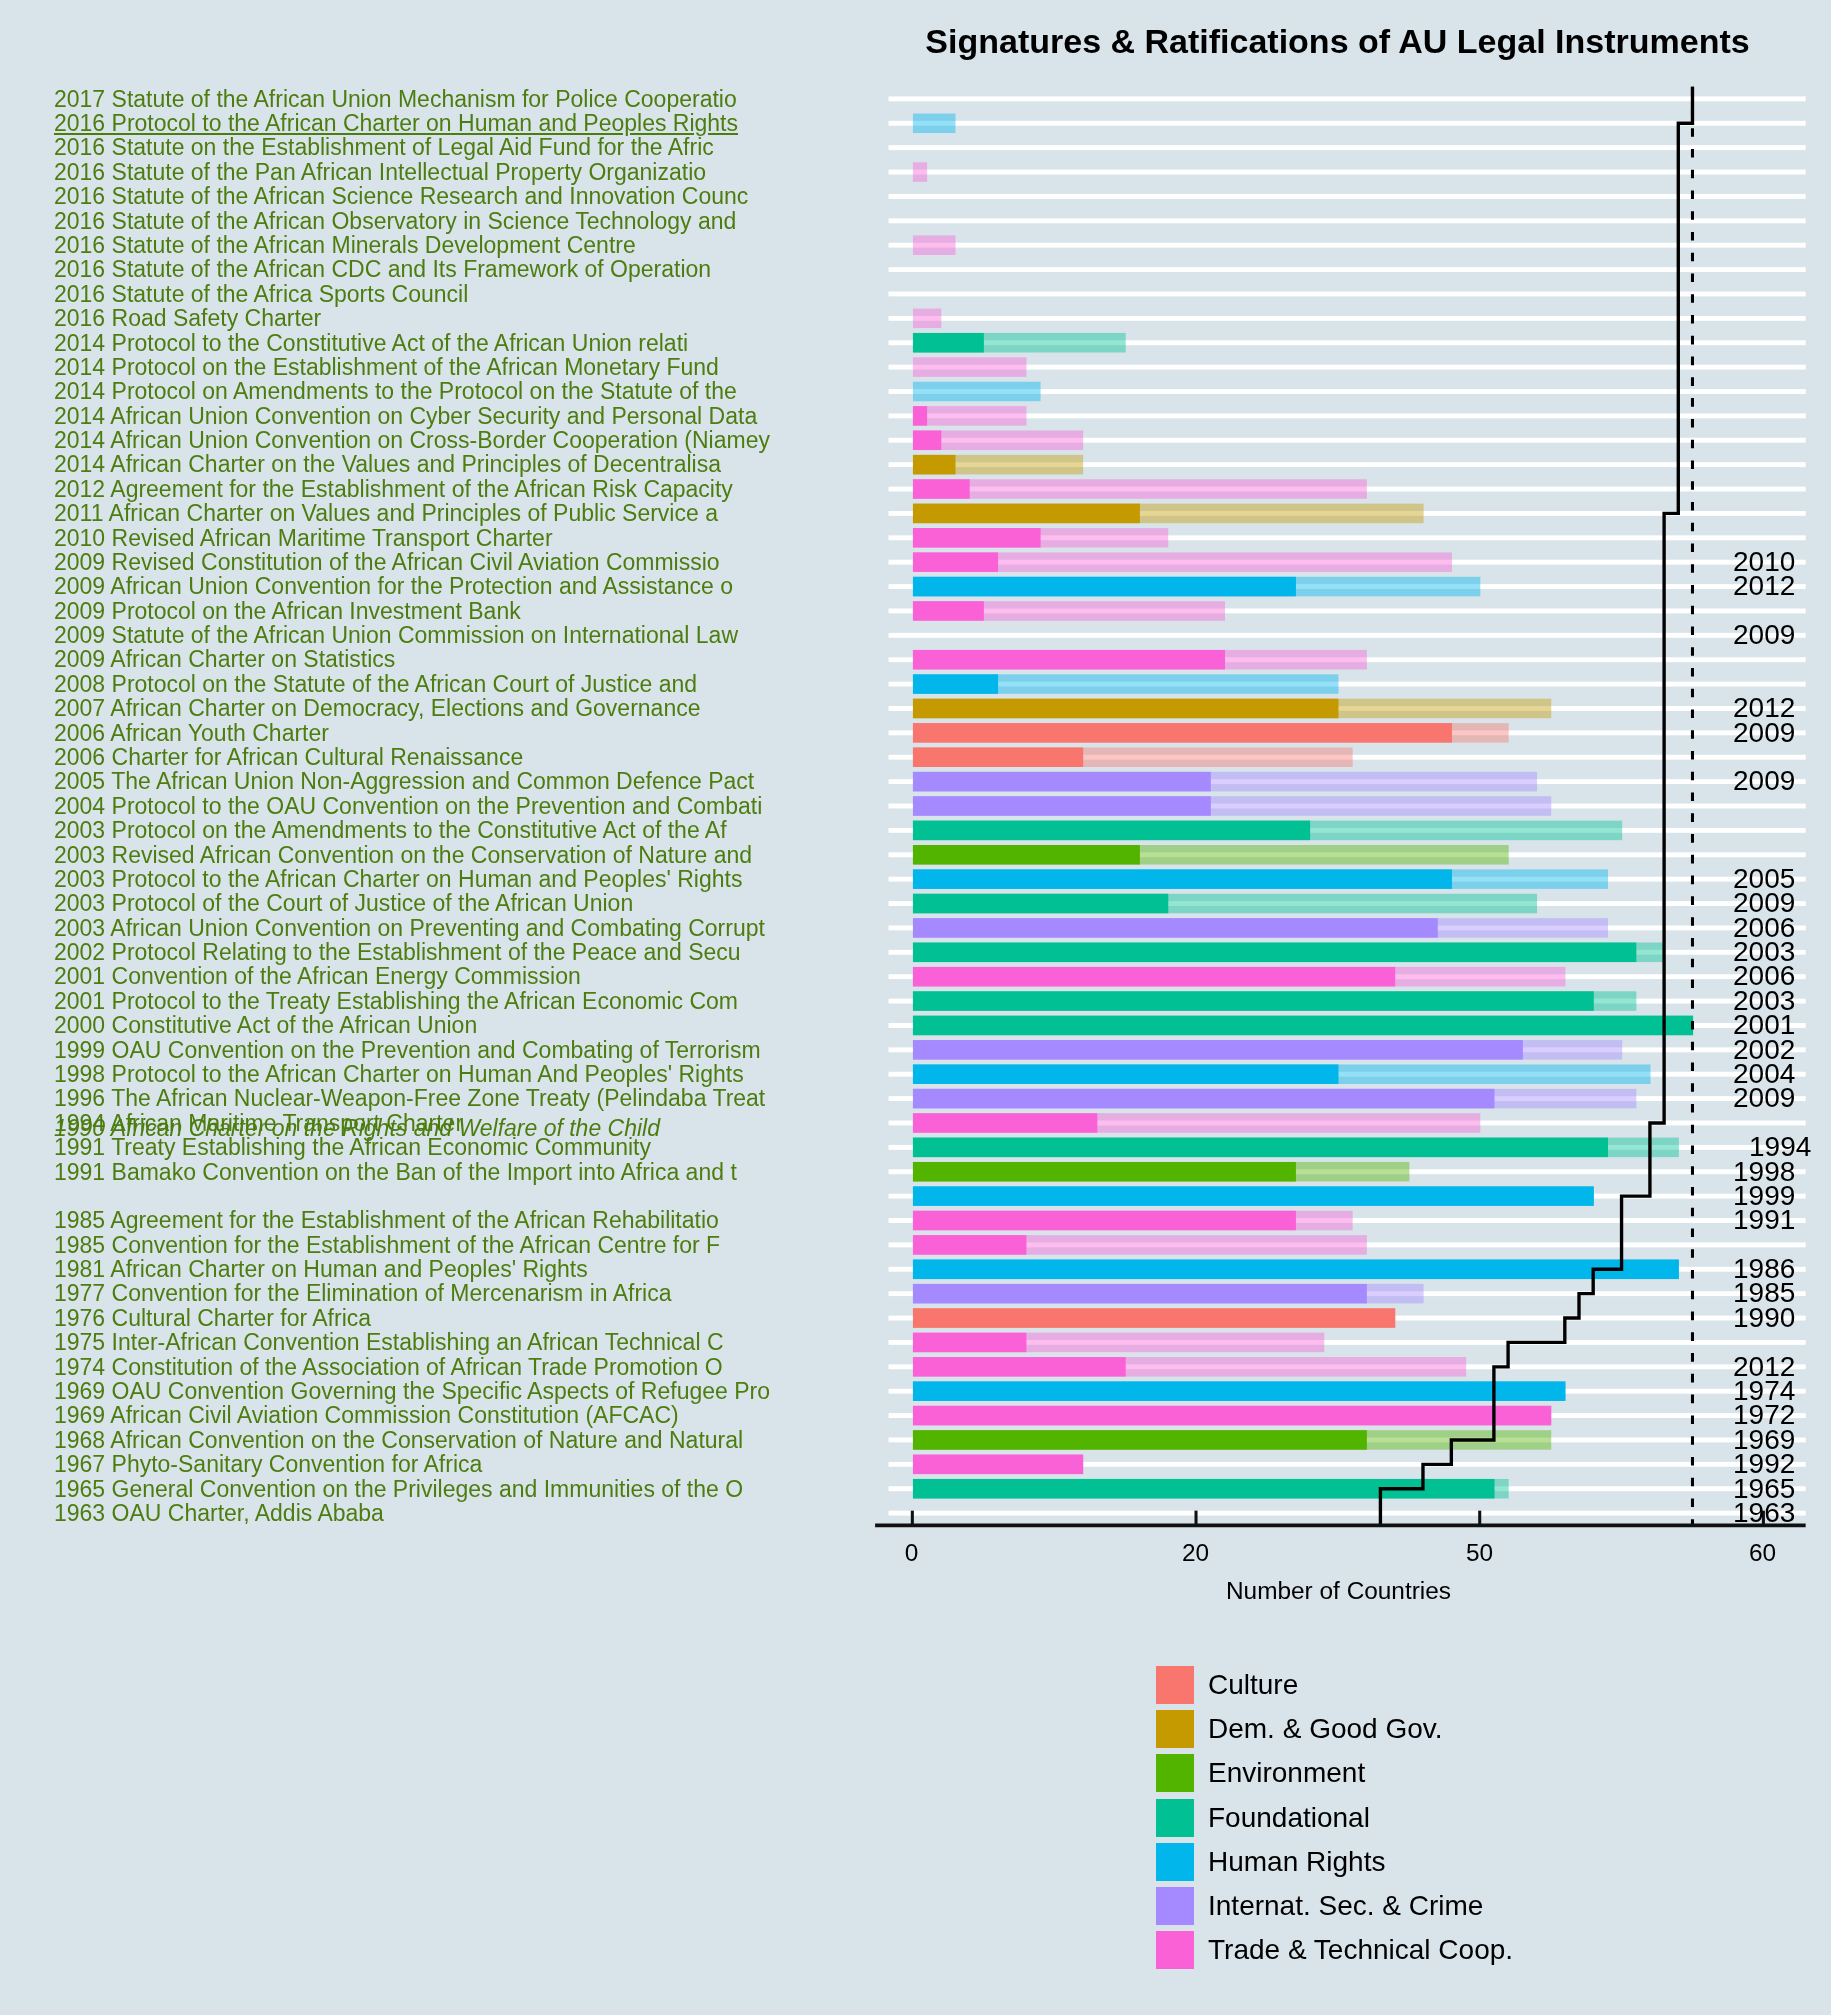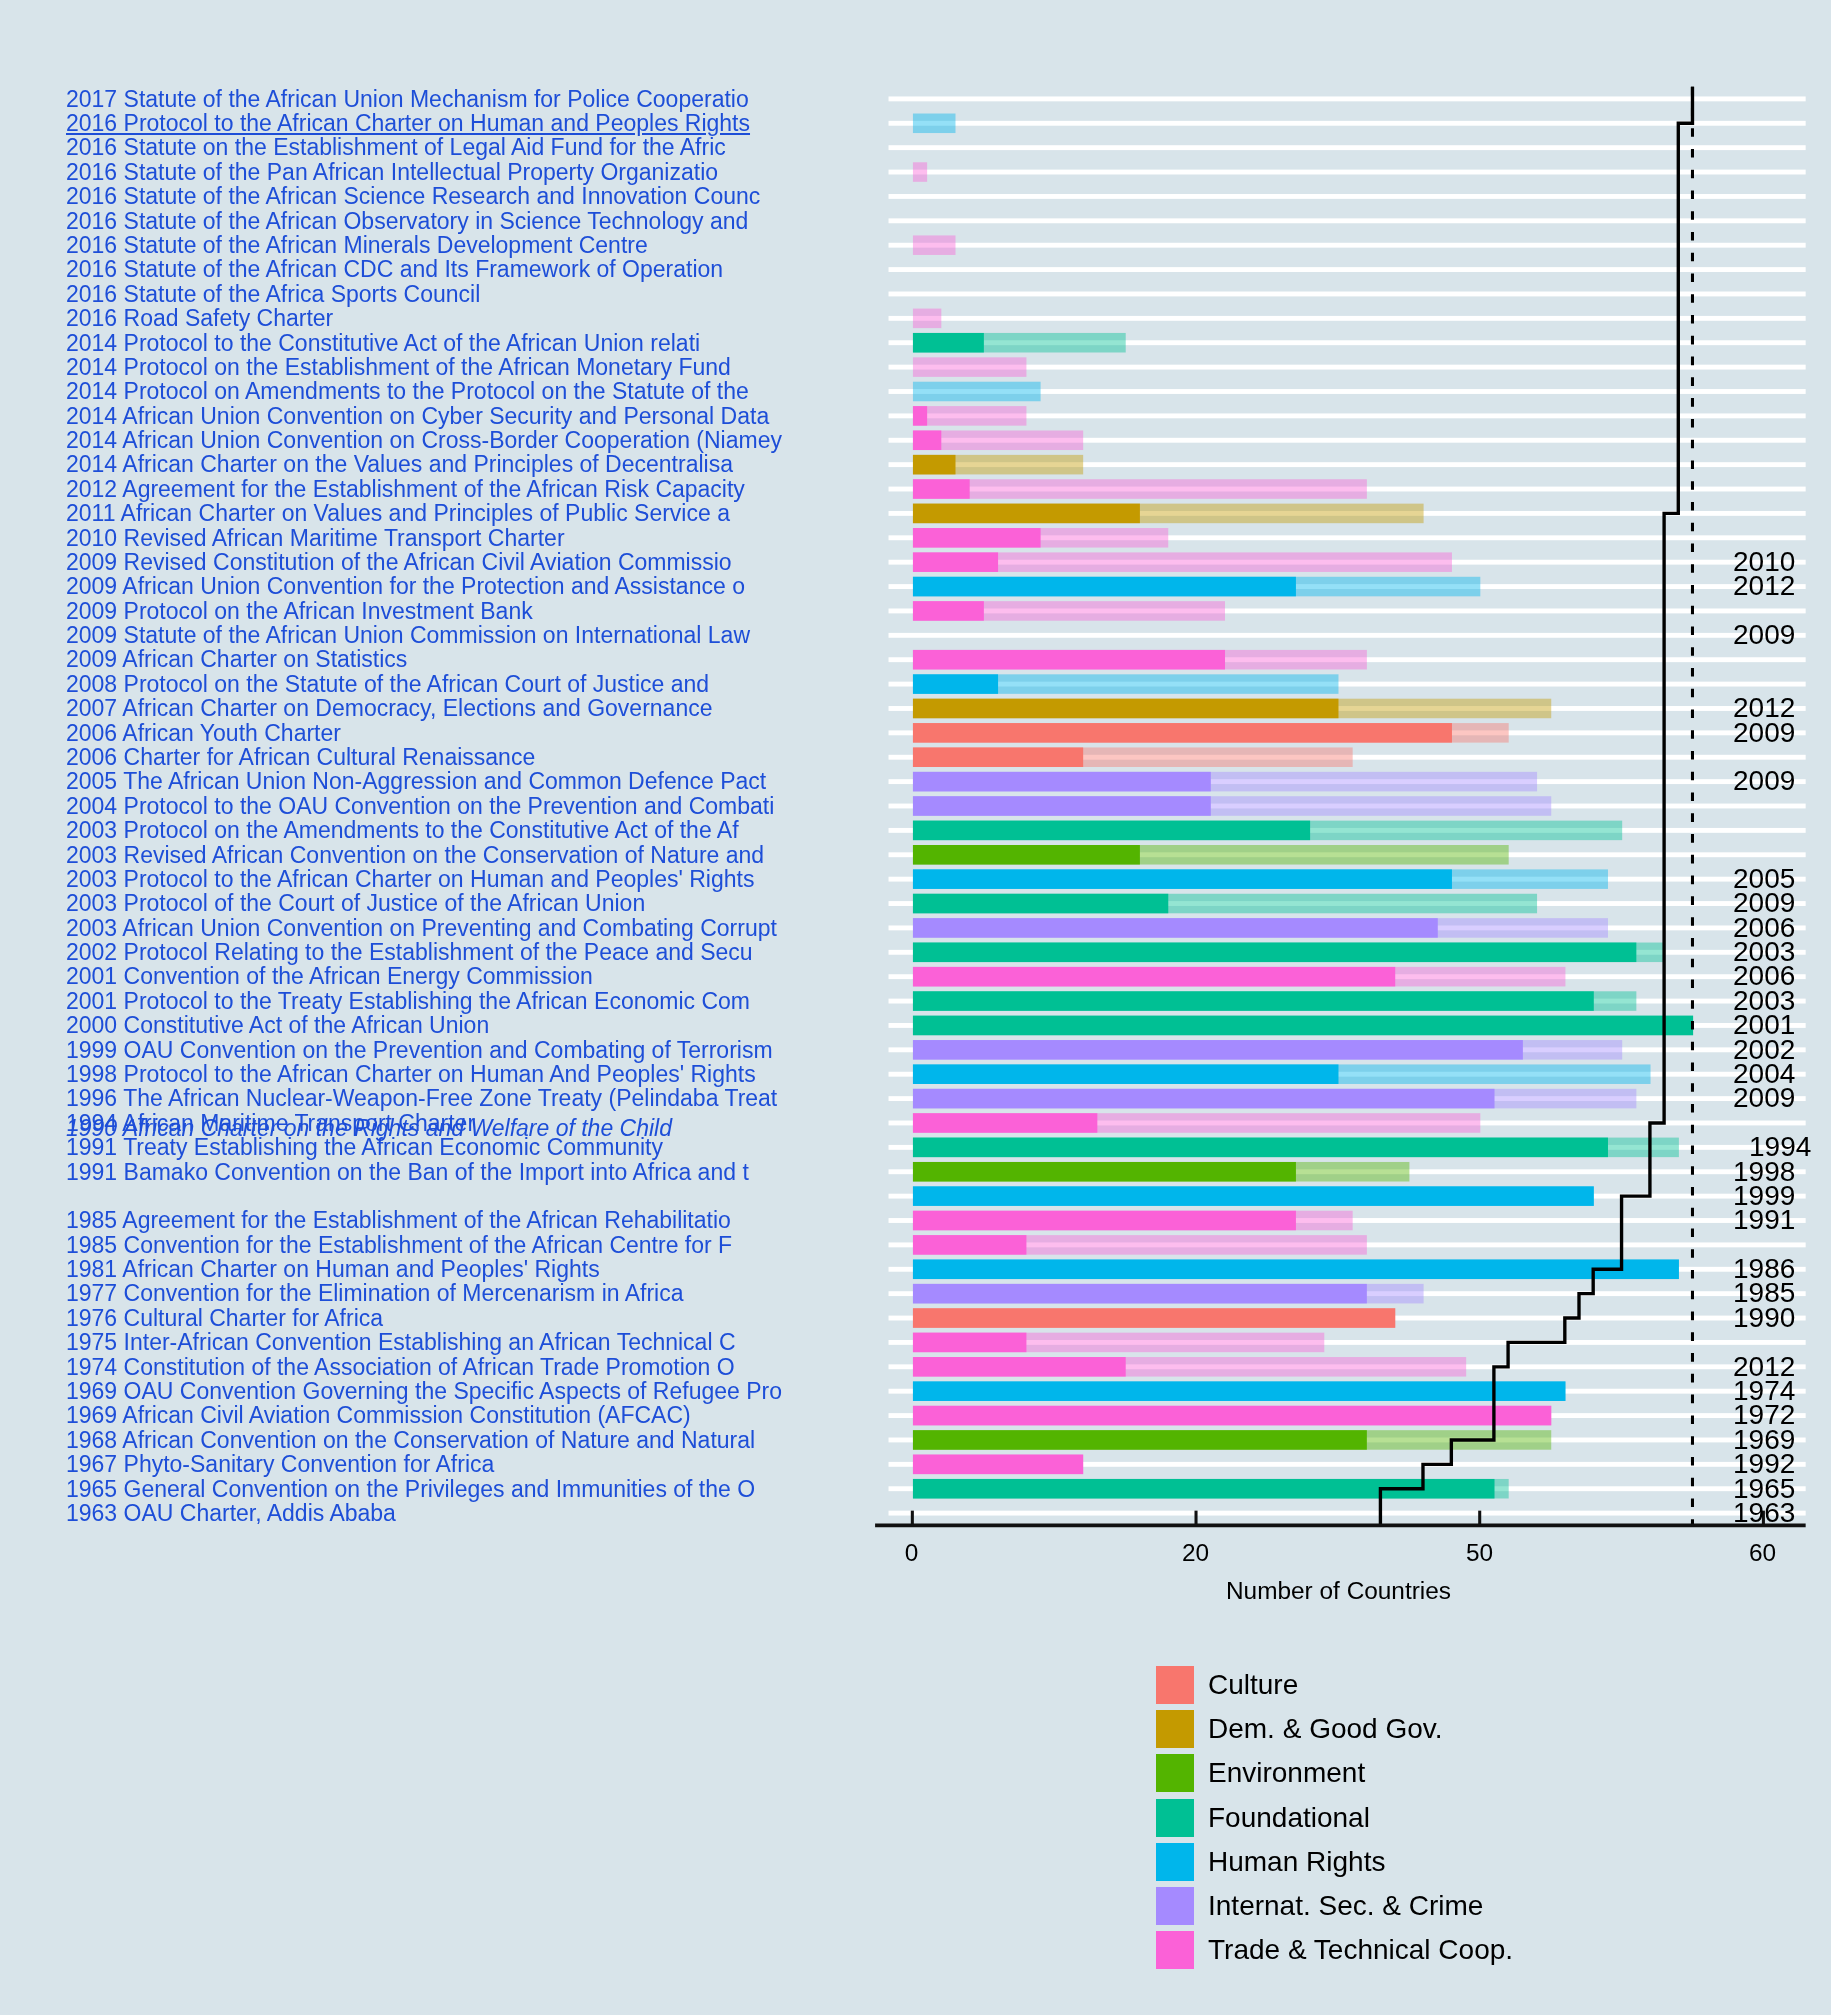--- a/index.html
+++ b/index.html
@@ -11,21 +11,21 @@
     overflow:hidden;
   }
   .title{
     position:absolute;left:843px;top:22px;width:989px;
     text-align:center;font-size:34px;font-weight:bold;color:#000;
     letter-spacing:0px;white-space:nowrap;
   }
   svg.panel{position:absolute;left:0;top:0;}
   .rowlabel{
     position:absolute;left:54px;height:24.4px;line-height:24.4px;
-    font-size:23px;color:#1d4ed8;white-space:nowrap;margin-left:12px;
+    font-size:23px;color:#4d7c0f;white-space:nowrap;
   }
   .yearlabel{
     position:absolute;left:1733px;height:24.4px;line-height:24.4px;
     font-size:28px;color:#000;white-space:nowrap;
   }
   .ticklabel{
     position:absolute;top:1539px;width:73px;margin-left:-37px;
     text-align:center;font-size:24.4px;color:#000;
   }
   .xaxistitle{
@@ -36,20 +36,21 @@
   .legend-swatch{position:absolute;width:38px;height:38px;}
   .legend-label{
     position:absolute;height:38px;line-height:38px;
     font-size:28px;color:#000;white-space:nowrap;
   }
 </style>
 </head>
 <body>
 
 <div class="fig">
+  <div class="title">Signatures &amp; Ratifications of AU Legal Instruments</div>
 
   <svg class="panel" id="panel-svg" width="1832" height="2015" viewBox="0 0 3000 3300">
       <rect x="1455" y="157.96610169491527" width="1502" height="8" fill="#ffffff"></rect>
       <rect x="1455" y="197.89830508474574" width="1502" height="8" fill="#ffffff"></rect>
       <rect x="1455" y="237.83050847457628" width="1502" height="8" fill="#ffffff"></rect>
       <rect x="1455" y="277.76271186440675" width="1502" height="8" fill="#ffffff"></rect>
       <rect x="1455" y="317.6949152542373" width="1502" height="8" fill="#ffffff"></rect>
       <rect x="1455" y="357.62711864406776" width="1502" height="8" fill="#ffffff"></rect>
       <rect x="1455" y="397.5593220338983" width="1502" height="8" fill="#ffffff"></rect>
       <rect x="1455" y="437.4915254237288" width="1502" height="8" fill="#ffffff"></rect>

